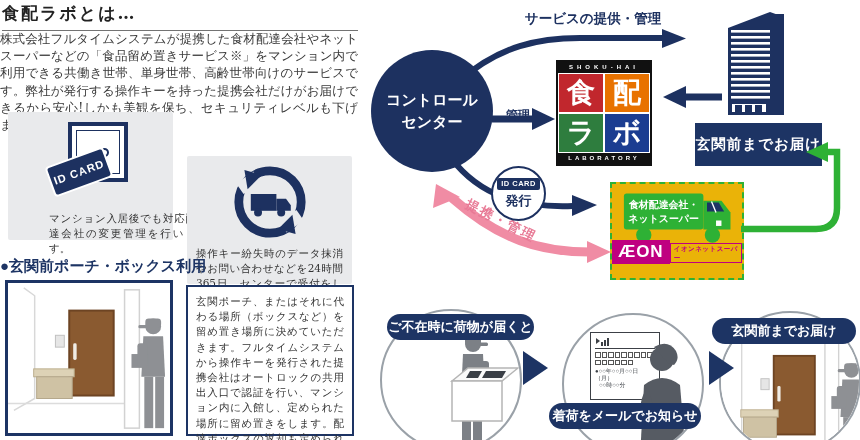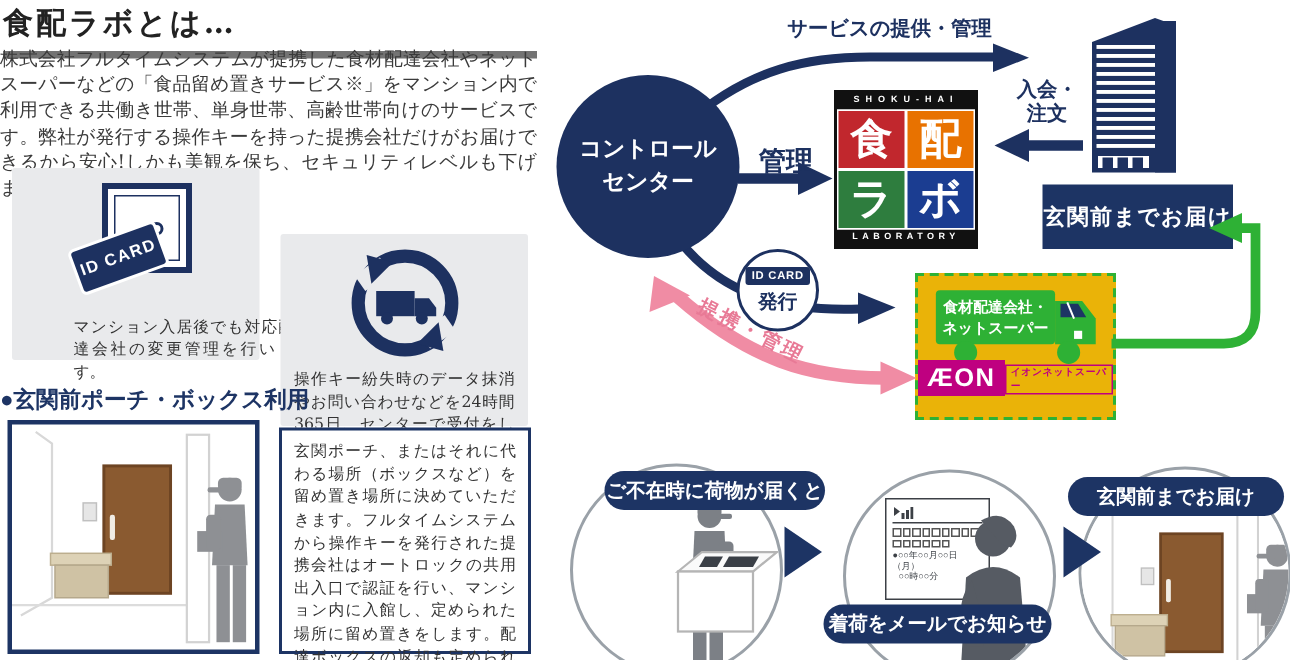--- a/index.html
+++ b/index.html
@@ -44,21 +44,21 @@
         <rect x="62" y="27" width="45" height="86" fill="#8a5a30" stroke="#6d4423" stroke-width="2"></rect>
         <rect x="66" y="60" width="3.5" height="17" rx="1.5" fill="#f0ece4"></rect>
         <rect x="26" y="86" width="41" height="8" fill="#ddd2b6" stroke="#bcae8e" stroke-width="1"></rect>
         <rect x="29" y="94" width="36" height="22" fill="#cfc2a4" stroke="#b5a88c" stroke-width="1"></rect>
         <rect x="118" y="6" width="15" height="140" fill="#ffffff" stroke="#d2d2d2" stroke-width="1.5"></rect>
         <use href="#person-sil" x="124" y="32" fill="#8e9094" transform="scale(1,1)"></use>
       </g>
     </defs>
   </svg>
 
-  <div class="abs serif" style="left:2px; top:2px; width:356px; font-size:20px; font-weight:bold; color:#222; letter-spacing:2px; border-bottom:5px solid #737373; padding-bottom:5px;">食配ラボとは…</div>
+  <div class="abs serif" style="left:2px; top:2px; width:356px; font-size:17px; font-weight:bold; color:#222; letter-spacing:2px; border-bottom:1px solid #737373; padding-bottom:5px;">食配ラボとは…</div>
 
   <div class="abs serif" style="left:0; top:30px; width:358px; font-size:12.5px; line-height:17.2px; color:#3a3a3a; text-align:justify;">株式会社フルタイムシステムが提携した食材配達会社やネットスーパーなどの「食品留め置きサービス※」をマンション内で利用できる共働き世帯、単身世帯、高齢世帯向けのサービスです。弊社が発行する操作キーを持った提携会社だけがお届けできるから安心!しかも美観を保ち、セキュリティレベルも下げません。</div>
 
   <div class="abs card" style="left:8px; top:112px; width:165px; height:128px;">
     <div class="abs" style="left:46px; top:10px; width:74px; height:72px;">
       <div class="abs" style="left:14px; top:0; width:60px; height:60px; border:4px solid #1d3160; background:#fff;"></div>
       <div class="abs" style="left:22px; top:8px; width:44px; height:44px; border:1.5px solid #1d3160;"></div>
       <div class="abs" style="left:46px; top:26px; width:9px; height:9px; border:2px solid #1d3160; border-radius:50%;"></div>
       <div class="abs" style="left:-6px; top:34px; width:62px; height:32px; background:#1d3160; border:2px solid #fff; border-radius:4px; transform:rotate(-20deg); color:#fff; font-weight:bold; font-size:11px; text-align:center; line-height:28px; letter-spacing:1px;">ID CARD</div>
     </div>
@@ -117,26 +117,22 @@
     <polygon points="709,351 709,385 734,368" fill="#1d3464"></polygon>
   </svg>
 
   <div class="abs navy-text" style="left:508px; top:10px; width:170px; font-size:13.5px; font-weight:bold; text-align:center; z-index:8;">サービスの提供・管理</div>
 
   <div class="abs" style="left:371px; top:50px; width:122px; height:122px; border-radius:50%; background:#1d3160; z-index:8; display:flex; flex-direction:column; align-items:center; justify-content:center; color:#fff; font-weight:bold; font-size:15px; line-height:22px;">
     <span>コントロール</span>
     <span>センター</span>
   </div>
 
-  <div class="abs navy-text" style="left:506px; top:95px; font-size:18px; font-weight:bold; z-index:8;">管理</div>
-
-  <div class="abs navy-text" style="left:672px; top:52px; width:52px; font-size:13.5px; font-weight:bold; line-height:16px; text-align:center; z-index:8;">
-    <div>入会・</div>
-    <div>注文</div>
-  </div>
+  <div class="abs navy-text" style="left:506px; top:107px; font-size:12px; font-weight:bold; z-index:8;">管理</div>
+
 
   <div class="abs" style="left:462px; top:212px; font-size:13.5px; font-weight:bold; color:#e87a96; transform:rotate(27deg); letter-spacing:2px; z-index:8;">提携・管理</div>
 
   <div class="abs" style="left:556px; top:60px; width:96px; height:106px; background:#111; padding:2px; z-index:6; display:flex; flex-direction:column;">
     <div style="color:#fff; font-size:6px; font-weight:bold; letter-spacing:4px; text-align:center; line-height:11px;">SHOKU-HAI</div>
     <div style="flex:1; display:grid; grid-template-columns:1fr 1fr; grid-template-rows:1fr 1fr; gap:2px; background:#fff; border:1px solid #fff;">
       <div style="background:#c1272d; color:#fff; font-weight:bold; font-size:28px; display:flex; align-items:center; justify-content:center;">食</div>
       <div style="background:#e87200; color:#fff; font-weight:bold; font-size:28px; display:flex; align-items:center; justify-content:center;">配</div>
       <div style="background:#2e7d3e; color:#fff; font-weight:bold; font-size:28px; display:flex; align-items:center; justify-content:center;">ラ</div>
       <div style="background:#1b3d91; color:#fff; font-weight:bold; font-size:28px; display:flex; align-items:center; justify-content:center;">ボ</div>
@@ -197,21 +193,21 @@
       <use href="#person-sil" x="121" y="22" fill="#7c8086" transform="scale(-1,1) translate(-121,0) translate(121,22) scale(1) translate(-121,-22)"></use>
       <g transform="translate(68,22) scale(-1,1)">
           <use href="#person-sil" x="-46" y="0" fill="#7c8086"></use>
         </g>
       <polygon points="70,70 86,57 136,57 120,70" fill="#fafafa" stroke="#b5b5b5" stroke-width="1.5"></polygon>
       <rect x="70" y="70" width="50" height="40" fill="#ffffff" stroke="#b5b5b5" stroke-width="1.5"></rect>
       <polygon points="88,60 100,60 96,67 84,67" fill="#3a3f46"></polygon>
       <polygon points="104,60 124,60 120,67 100,67" fill="#3a3f46"></polygon>
     </svg>
   </div>
-  <div class="abs pill" style="left:387px; top:314px; width:147px; height:26px;margin-left:16px;">ご不在時に荷物が届くと</div>
+  <div class="abs pill" style="left:387px; top:314px; width:147px; height:26px;">ご不在時に荷物が届くと</div>
 
   <div class="abs flow-circle" style="left:562px; top:313px; width:142px; height:142px;">
     <div class="abs" style="left:26px; top:17px; width:70px; height:68px; background:#fff; border:1.5px solid #3c4046; padding:4px;">
       <svg width="14" height="9" viewBox="0 0 14 9">
         <path d="M1 1 l4 3 -4 3 z" fill="#3c4046"></path>
         <rect x="6" y="5" width="2" height="4" fill="#3c4046"></rect>
         <rect x="9" y="3" width="2" height="6" fill="#3c4046"></rect>
         <rect x="12" y="1" width="2" height="8" fill="#3c4046"></rect>
       </svg>
       <div style="border-top:1px solid #3c4046; margin:2px 0 3px;"></div>

